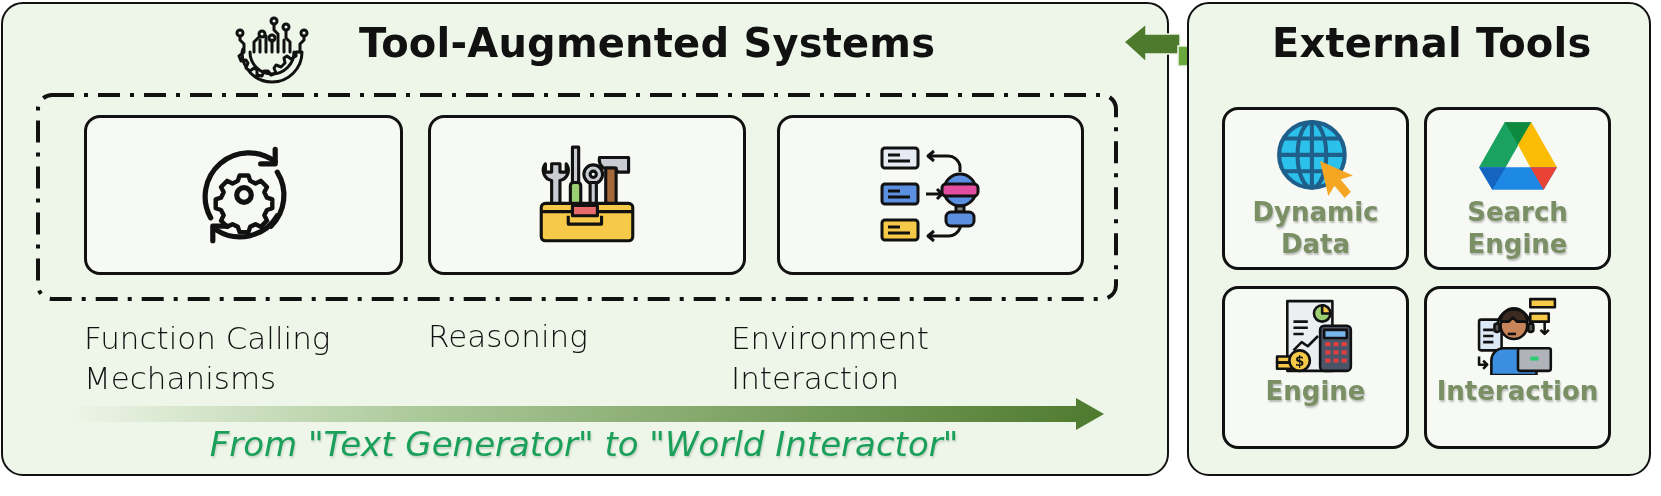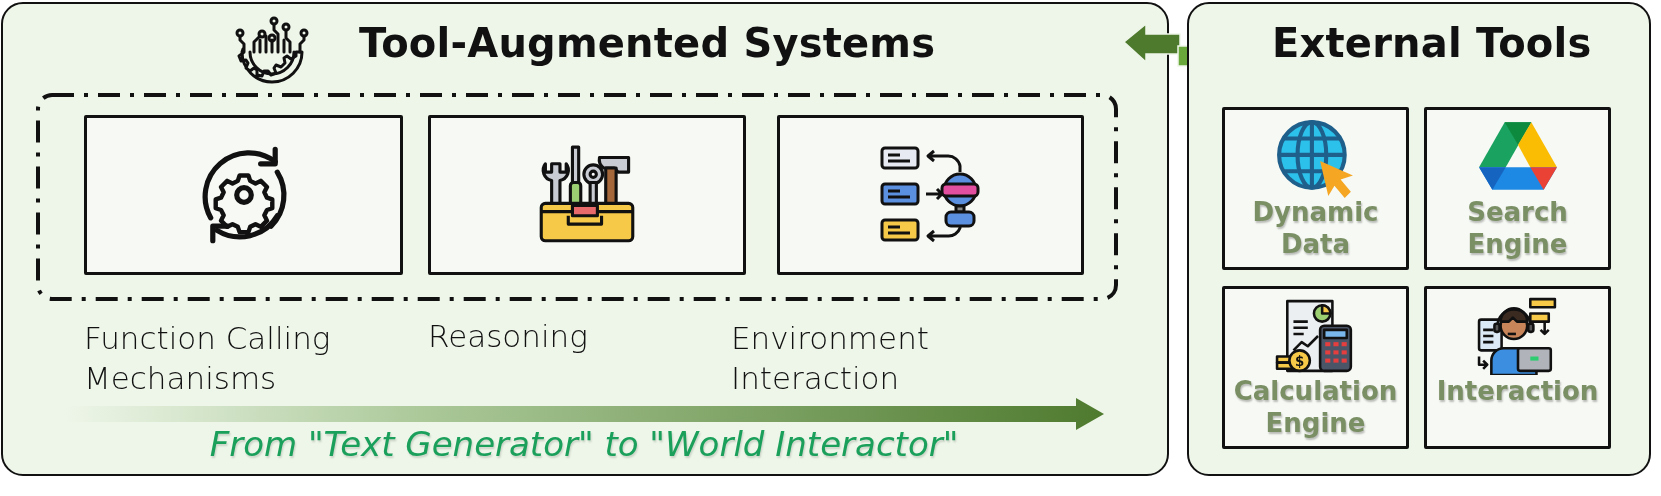--- a/index.html
+++ b/index.html
@@ -5,21 +5,21 @@
   html, body { margin:0; padding:0; background:#ffffff; }
   body { width:1661px; height:496px; position:relative; overflow:hidden; font-family:"DejaVu Sans", sans-serif; }
   .panel { position:absolute; background:#eef6e9; border:2.5px solid #111; border-radius:22px; box-sizing:border-box; }
   #left-panel { left:1px; top:2px; width:1168px; height:474px; }
   #right-panel { left:1187px; top:2px; width:464px; height:474px; }
   .title { position:absolute; font-weight:bold; font-size:40px; color:#111; white-space:nowrap; letter-spacing:0.2px; }
   #left-title { left:326px; top:20px;margin-left:33px; }
   #right-title { left:1272px; top:20px; }
   #header-icon { position:absolute; left:234px; top:14px; width:76px; height:70px; }
   .dashed { position:absolute; left:36px; top:93px; width:1082px; height:208px; }
-  .card { position:absolute; background:#f6f9f4; border:3px solid #111; border-radius:2px; box-sizing:border-box; }
+  .card { position:absolute; background:#f6f9f4; border:3px solid #111; border-radius:16px; box-sizing:border-box; }
   .lc { top:115px; height:160px; }
   #card-func { left:84px; width:319px; }
   #card-tool { left:428px; width:318px; }
   #card-env { left:777px; width:307px; }
   .card svg { position:absolute; left:50%; top:50%; transform:translate(-50%,-50%); }
   .label { position:absolute; font-size:31px; line-height:40px; color:#111; font-family:"DejaVu Sans", sans-serif; font-weight:300; }
   #label-func { left:84px; width:319px; top:318px; }
   #label-tool { left:428px; width:318px; top:316px; }
   #label-env { left:731px; width:307px; top:318px; }
   #progress-arrow { position:absolute; left:64px; top:398px; width:1040px; height:32px; }
@@ -201,21 +201,20 @@
           <rect x="57" y="60" width="5" height="4"></rect>
           <rect x="65" y="60" width="5" height="4"></rect>
       </g>
       <rect x="2" y="58" width="18" height="6" fill="#f7c948"></rect>
       <rect x="2" y="64" width="18" height="6" fill="#f7c948"></rect>
       <circle cx="24" cy="62" r="10" fill="#f7c948"></circle>
       <text x="24" y="67" font-size="13" text-anchor="middle" fill="#111" stroke="none" font-family="DejaVu Sans, sans-serif" font-weight="bold">$</text>
     </g>
   </svg>
   <div class="rc-label">
-    <div>Calculation</div>
     <div>Engine</div>
   </div>
 </div>
 
 <div class="card rc" id="card-user">
   <svg width="82" height="78" viewBox="0 0 80 76">
     <g stroke="#111" stroke-width="2.5" stroke-linejoin="round">
       <rect x="2" y="22" width="22" height="30" rx="2" fill="#dbe9f7"></rect>
       <path d="M6 32 h10 M6 38 h10 M6 44 h10" fill="none"></path>
       <rect x="52" y="2" width="24" height="8" fill="#f7c948"></rect>

